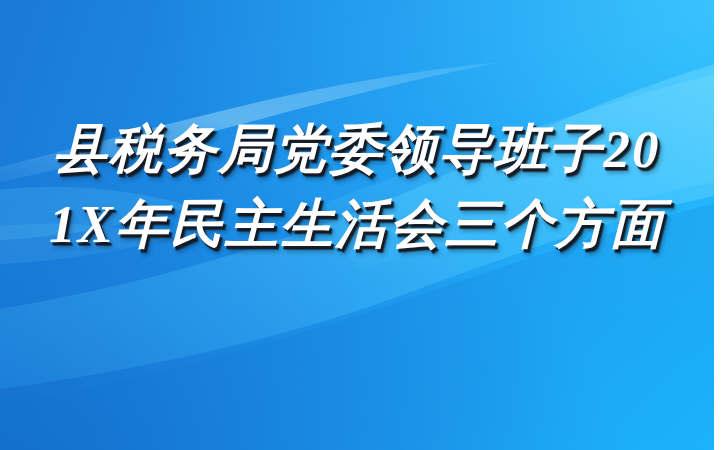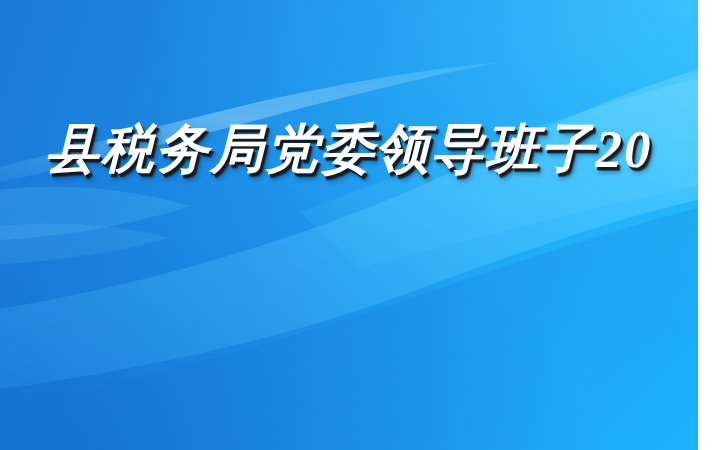--- a/index.html
+++ b/index.html
@@ -8,20 +8,21 @@
     background: #ffffff;
   }
 
   #poster {
     position: relative;
     width: 698px;
     height: 450px;
     overflow: hidden;
     background: #1a8ce6;
     font-family: "Liberation Sans", "DejaVu Sans", sans-serif;
+    padding-left: 16px;
   }
 
   
   .bg-base {
     position: absolute;
     inset: 0;
     background:
       linear-gradient(108deg,
         #1b78d8 0%,
         #1b83de 18%,
@@ -133,15 +134,16 @@
 
     <path d="M -20 172 C 60 152, 150 128, 250 104 C 330 85, 420 70, 500 62
              C 420 78, 330 100, 250 122 C 150 148, 60 170, -20 186 Z" fill="url(#wStreak)"></path>
 
     <path d="M -40 196 C 40 180, 120 186, 190 206 C 130 226, 50 240, -40 242 Z" fill="#63D2FF" opacity="0.20"></path>
     <path d="M -40 232 C 30 218, 110 222, 170 238 C 110 254, 40 264, -40 266 Z" fill="#7BDCFF" opacity="0.13"></path>
   </svg>
 
   <div class="title-block">
     <span class="title-line line-1">县税务局党委领导班子20</span>
+    <span class="title-line line-2">1X年民主生活会三个方面</span>
   </div>
 
 </div>
 
 </body></html>

